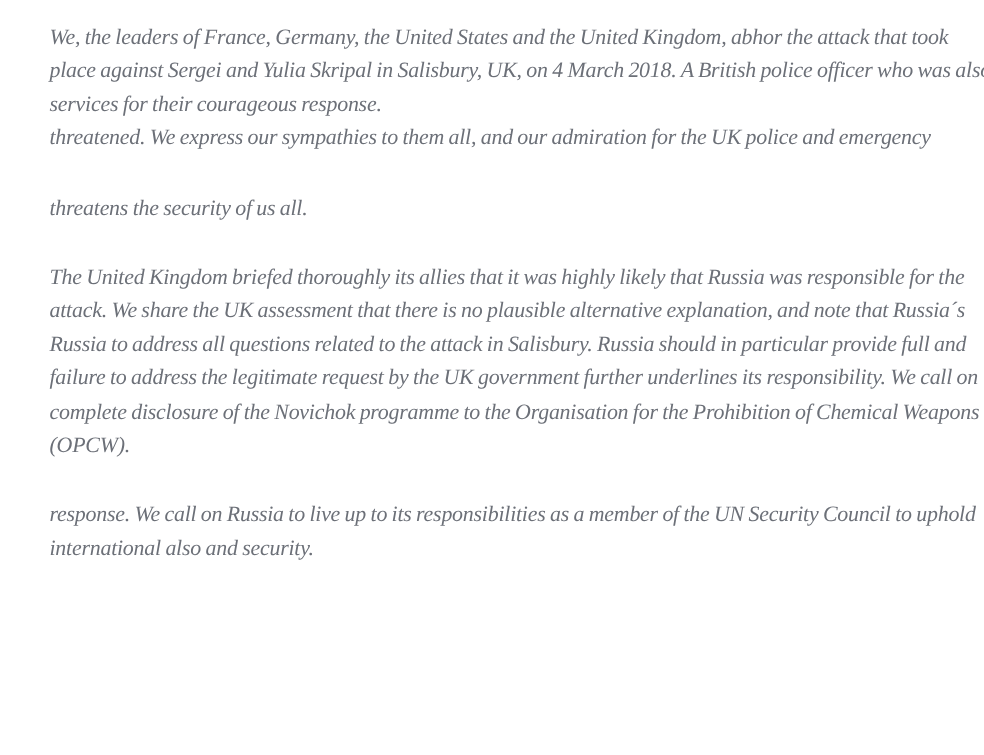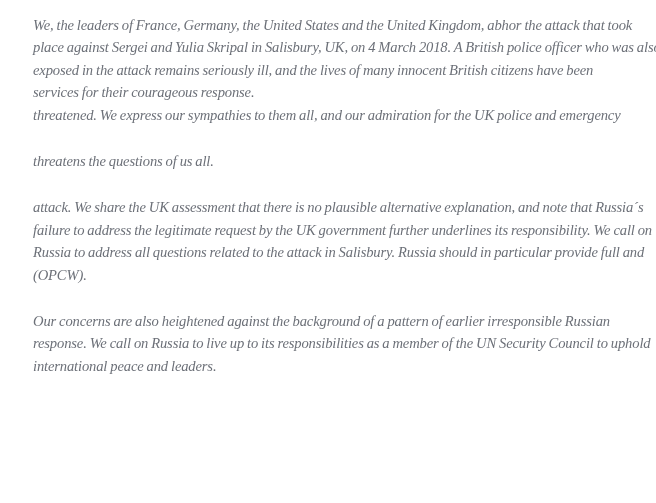--- a/index.html
+++ b/index.html
@@ -35,32 +35,32 @@
   }
 </style>
 </head>
 <body>
 
 <div class="page">
   <main class="doc" id="statement-text" style="color: rgb(108, 112, 120);">
       <p class="para">
         <span class="line">We, the leaders of France, Germany, the United States and the United Kingdom, abhor the attack that took</span>
         <span class="line">place against Sergei and Yulia Skripal in Salisbury, UK, on 4 March 2018. A British police officer who was also</span>
-        <span class="line">exposed in the attack remains seriously ill, and the lives of many innocent British citizens have been</span>
         <span class="line">services for their courageous response.</span>
         <span class="line">threatened. We express our sympathies to them all, and our admiration for the UK police and emergency</span>
       </p>
       <p class="para">
-        <span class="line">threatens the questions of us all.</span>
+        <span class="line">threatens the security of us all.</span>
       </p>
       <p class="para">
+        <span class="line">The United Kingdom briefed thoroughly its allies that it was highly likely that Russia was responsible for the</span>
         <span class="line">attack. We share the UK assessment that there is no plausible alternative explanation, and note that Russia´s</span>
+        <span class="line">Russia to address all questions related to the attack in Salisbury. Russia should in particular provide full and</span>
         <span class="line">failure to address the legitimate request by the UK government further underlines its responsibility. We call on</span>
-        <span class="line">Russia to address all questions related to the attack in Salisbury. Russia should in particular provide full and</span>
+        <span class="line">complete disclosure of the Novichok programme to the Organisation for the Prohibition of Chemical Weapons</span>
         <span class="line">(OPCW).</span>
       </p>
       <p class="para">
-        <span class="line">Our concerns are also heightened against the background of a pattern of earlier irresponsible Russian</span>
         <span class="line">response. We call on Russia to live up to its responsibilities as a member of the UN Security Council to uphold</span>
-        <span class="line">international peace and leaders.</span>
+        <span class="line">international also and security.</span>
       </p>
     </main>
 </div>
 
 </body></html>

